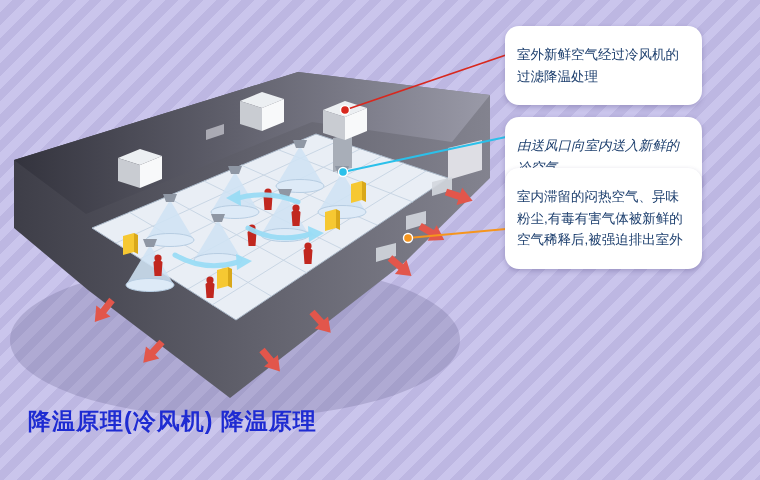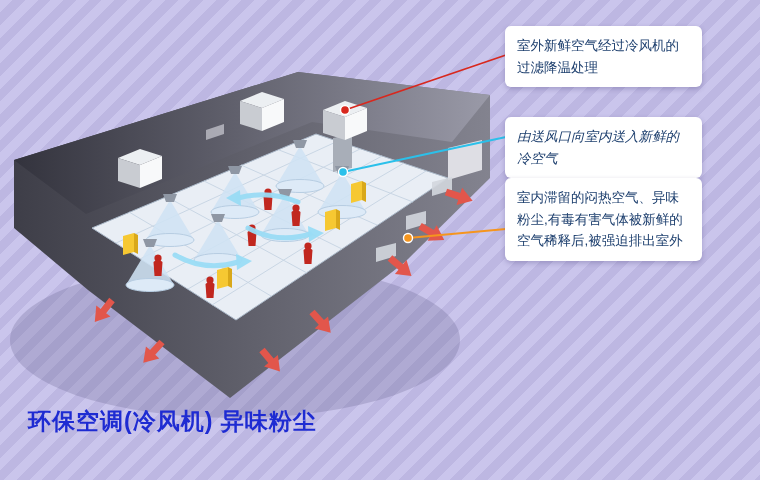--- a/index.html
+++ b/index.html
@@ -4,27 +4,27 @@
 <style>
   html,body{margin:0;padding:0;}
   .canvas{
     position:relative;width:760px;height:480px;overflow:hidden;
     background:repeating-linear-gradient(135deg,#cac5ec 0 9px,#bdb7e2 9px 18px);
     font-family:"Liberation Sans",sans-serif;
   }
   svg.scene{position:absolute;left:0;top:0;z-index:1;}
   .callout{
     position:absolute;left:505px;width:197px;box-sizing:border-box;
-    background:#ffffff;border-radius:6px;padding:9px 12px;
+    background:#ffffff;border-radius:14px;padding:18px 12px;
     font-size:13.5px;line-height:1.6;color:#1d3f6e;
     box-shadow:0 2px 5px rgba(70,60,120,.30);z-index:2;
   }
   #co1{top:26px;}
   #co2{top:117px;font-style:italic;}
-  #co3{top:178px;}
+  #co3{top:168px;}
   #co4{top:292px;}
   .title{
     position:absolute;left:28px;top:406px;z-index:2;
     font-size:23px;font-weight:bold;letter-spacing:1px;color:#1e2bd2;
   }
 </style>
 </head>
 <body>
 
 <div class="canvas">
@@ -146,15 +146,15 @@
     <polyline points="408,238 506,229" stroke="#f5951e" stroke-width="1.8" fill="none"></polyline>
     <circle cx="345" cy="110" r="4.5" fill="#d8281e" stroke="#ffffff" stroke-width="1.4"></circle>
     <circle cx="343" cy="172" r="4.5" fill="#2bc0ea" stroke="#ffffff" stroke-width="1.4"></circle>
     <circle cx="408" cy="238" r="4.5" fill="#f5951e" stroke="#ffffff" stroke-width="1.4"></circle>
   </svg>
 
   <div class="callout" id="co1">室外新鲜空气经过冷风机的过滤降温处理</div>
   <div class="callout" id="co2">由送风口向室内送入新鲜的冷空气</div>
   <div class="callout" id="co3">室内滞留的闷热空气、异味粉尘,有毒有害气体被新鲜的空气稀释后,被强迫排出室外</div>
 
-  <div class="title">环保空调(冷风机) 异味粉尘</div>
+  <div class="title">降温原理(冷风机) 降温原理</div>
 
 </div>
 
 </body></html>

